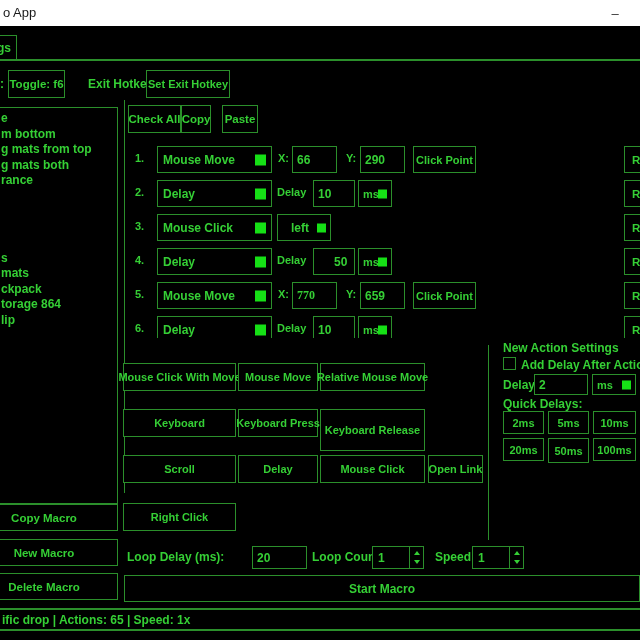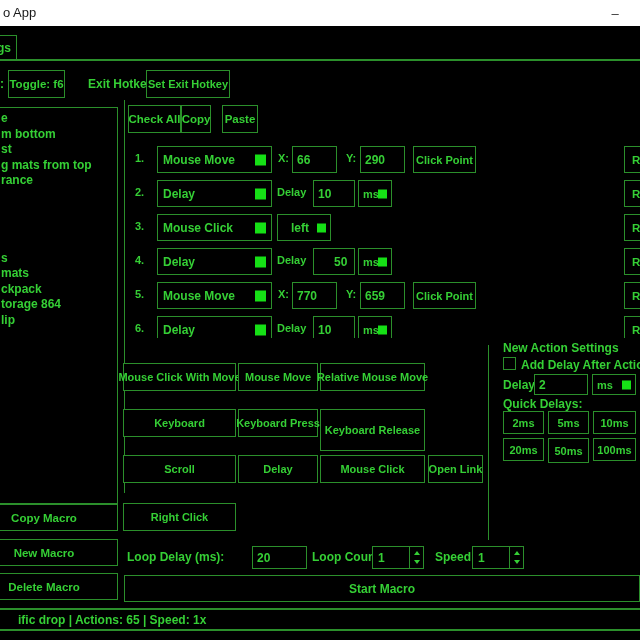--- a/index.html
+++ b/index.html
@@ -42,21 +42,21 @@
       display:flex;align-items:center;padding-left:5px;}
   .spincol{position:absolute;right:0;top:0;bottom:0;width:13px;border-left:1px solid var(--border,#2b8f2b);
       display:flex;flex-direction:column;align-items:center;justify-content:space-evenly;}
   .tri-up{width:0;height:0;border-left:3px solid transparent;border-right:3px solid transparent;
       border-bottom:4px solid var(--text,#35cf35);cursor:pointer;}
   .tri-down{width:0;height:0;border-left:3px solid transparent;border-right:3px solid transparent;
       border-top:4px solid var(--text,#35cf35);cursor:pointer;}
   .statusbar{position:absolute;left:0;top:608px;width:640px;height:23px;background:#000;
       border-top:2px solid var(--border,#2b8f2b);border-bottom:2px solid var(--border,#2b8f2b);
       box-sizing:border-box;display:flex;align-items:center;}
-  .statustext{color:var(--text,#35cf35);font-size:12px;font-weight:700;padding-left:18px;white-space:nowrap;}
+  .statustext{color:var(--text,#35cf35);font-size:12px;font-weight:700;padding-left:2px;white-space:nowrap;}
 </style>
 </head>
 <body>
 
 <div id="stage">
 
   <div class="titlebar">
     <div class="titletext">o App</div>
     <div class="minbtn">–</div>
   </div>
@@ -66,22 +66,22 @@
   </div>
 
   <div class="lbl" style="left:0;top:77px;">:</div>
   <div class="btn" style="left:8px;top:70px;width:57px;height:28px;text-align:right;">Toggle: f6</div>
   <div class="lbl" style="left:88px;top:77px;">Exit Hotkey:</div>
   <div class="btn" style="left:146px;top:70px;width:84px;height:28px;font-size:11px;">Set Exit Hotkey</div>
 
   <div class="listbox">
     <span class="listitem">e</span>
     <span class="listitem">m bottom</span>
-    <span class="listitem">st</span>
     <span class="listitem">g mats from top</span>
+    <span class="listitem">g mats both</span>
     <span class="listitem">rance</span>
     <span class="listitem"></span>
     <span class="listitem"></span>
     <span class="listitem"></span>
     <span class="listitem"></span>
     <span class="listitem">s</span>
     <span class="listitem">mats</span>
     <span class="listitem">ckpack</span>
     <span class="listitem">torage 864</span>
     <span class="listitem">lip</span>
@@ -141,21 +141,21 @@
         <span class="sq small"></span>
       </div>
     <div class="btn" style="left:499px;top:148px;width:60px;height:27px;justify-content:flex-start;padding-left:7px;">R</div>
 
     <div class="rownum" style="left:10px;top:188px;">5.</div>
     <div class="dd" style="left:32px;top:182px;width:115px;height:27px;">
         <span>Mouse Move</span>
         <span class="sq"></span>
       </div>
     <div class="lbl" style="left:153px;top:188px;font-size:11px;">X:</div>
-    <input class="inp" style="left: 167px; top: 182px; width: 45px; height: 27px;" value="770">
+    <input class="inp" style="left: 167px; top: 182px; width: 45px; height: 27px; font-family: Liberation Serif, serif;" value="770">
     <div class="lbl" style="left:221px;top:188px;font-size:11px;">Y:</div>
     <input class="inp" style="left: 235px; top: 182px; width: 45px; height: 27px;" value="659">
     <div class="btn" style="left:288px;top:182px;width:63px;height:27px;font-size:11px;">Click Point</div>
     <div class="btn" style="left:499px;top:182px;width:60px;height:27px;justify-content:flex-start;padding-left:7px;">R</div>
 
     <div class="rownum" style="left:10px;top:222px;">6.</div>
     <div class="dd" style="left:32px;top:216px;width:115px;height:27px;">
         <span>Delay</span>
         <span class="sq"></span>
       </div>

